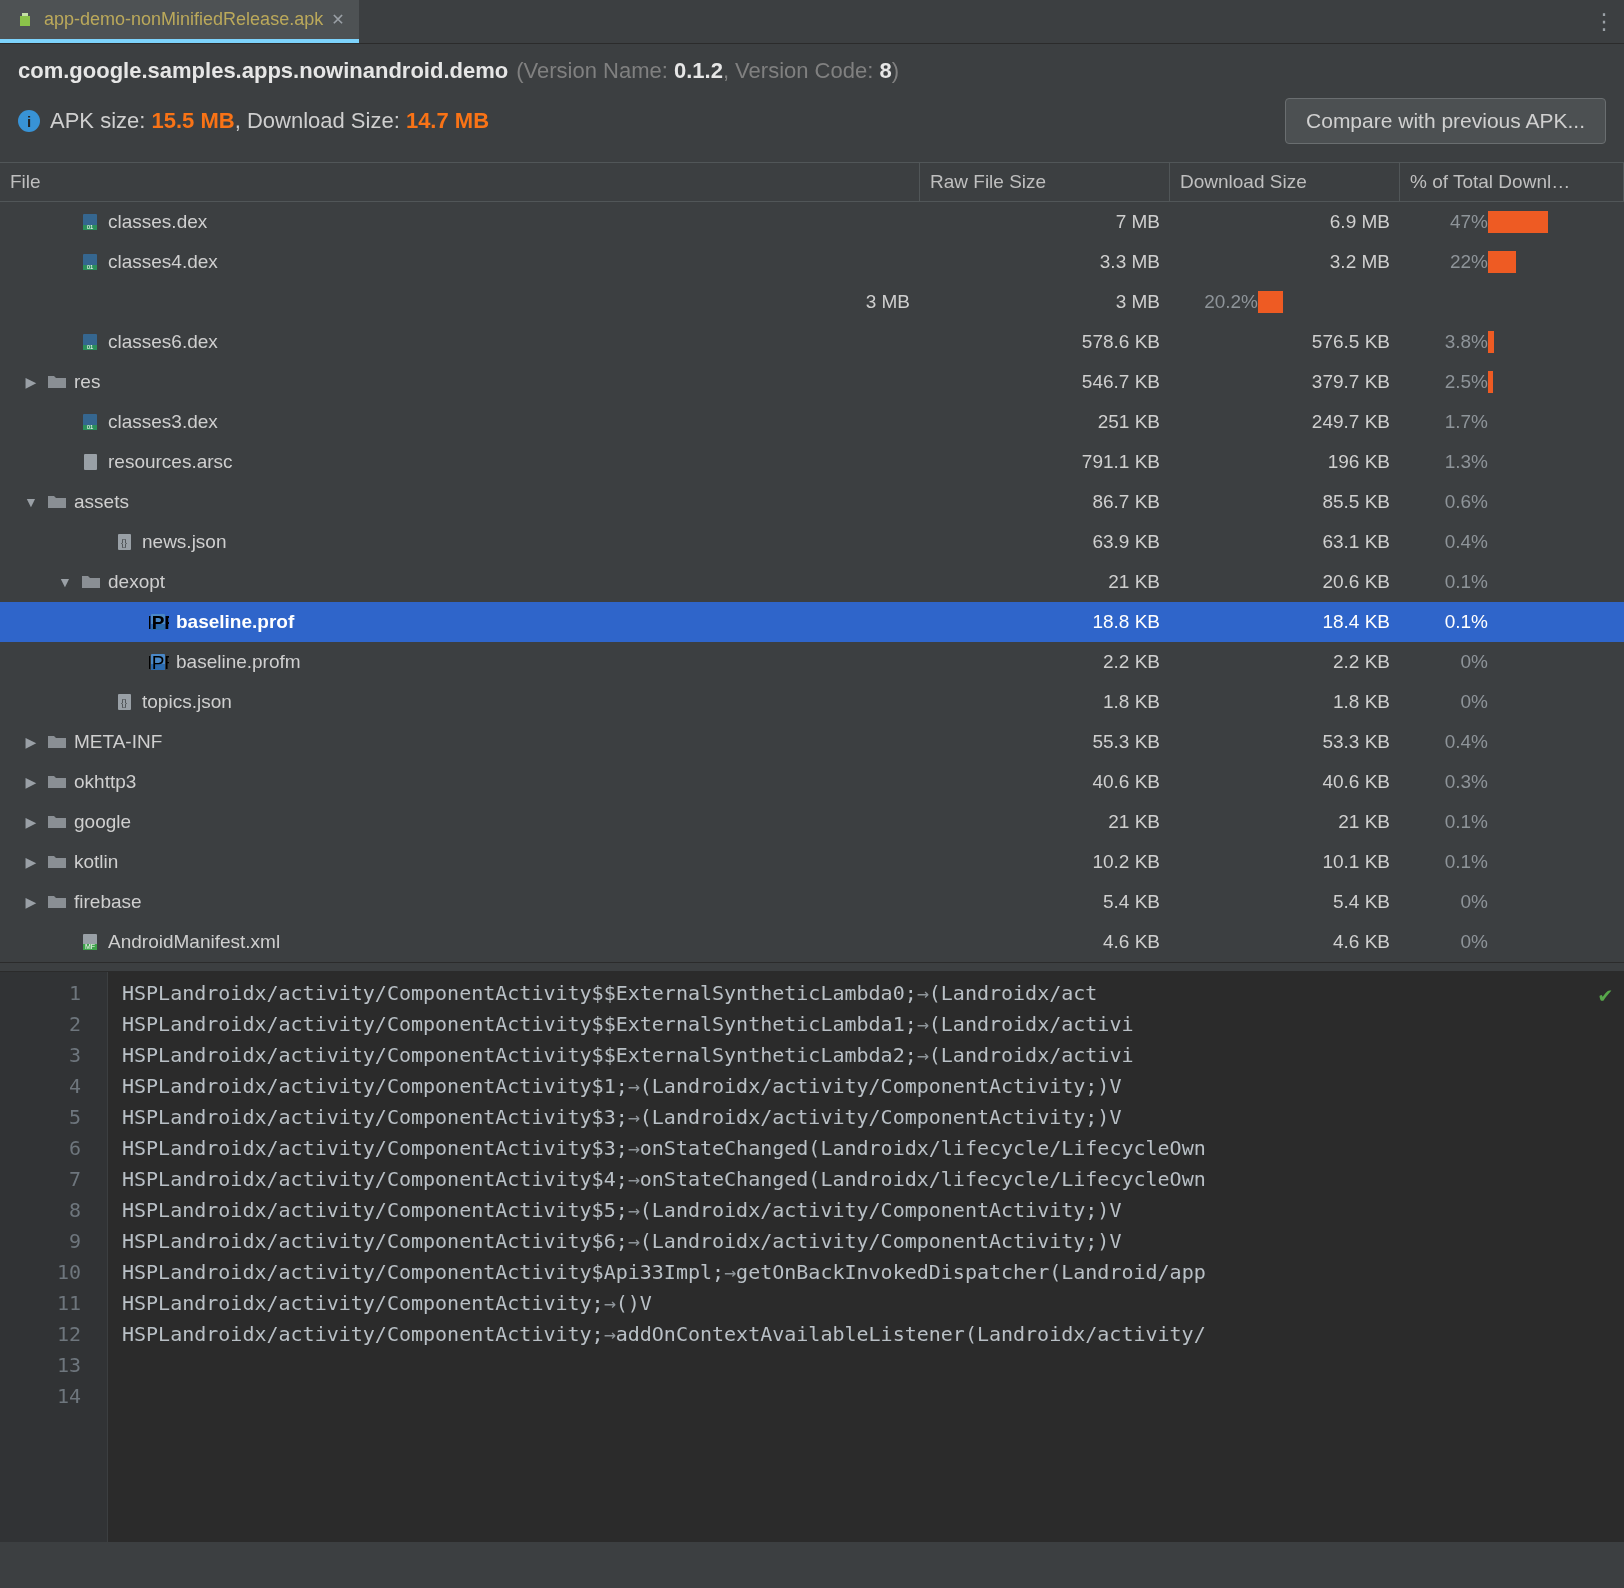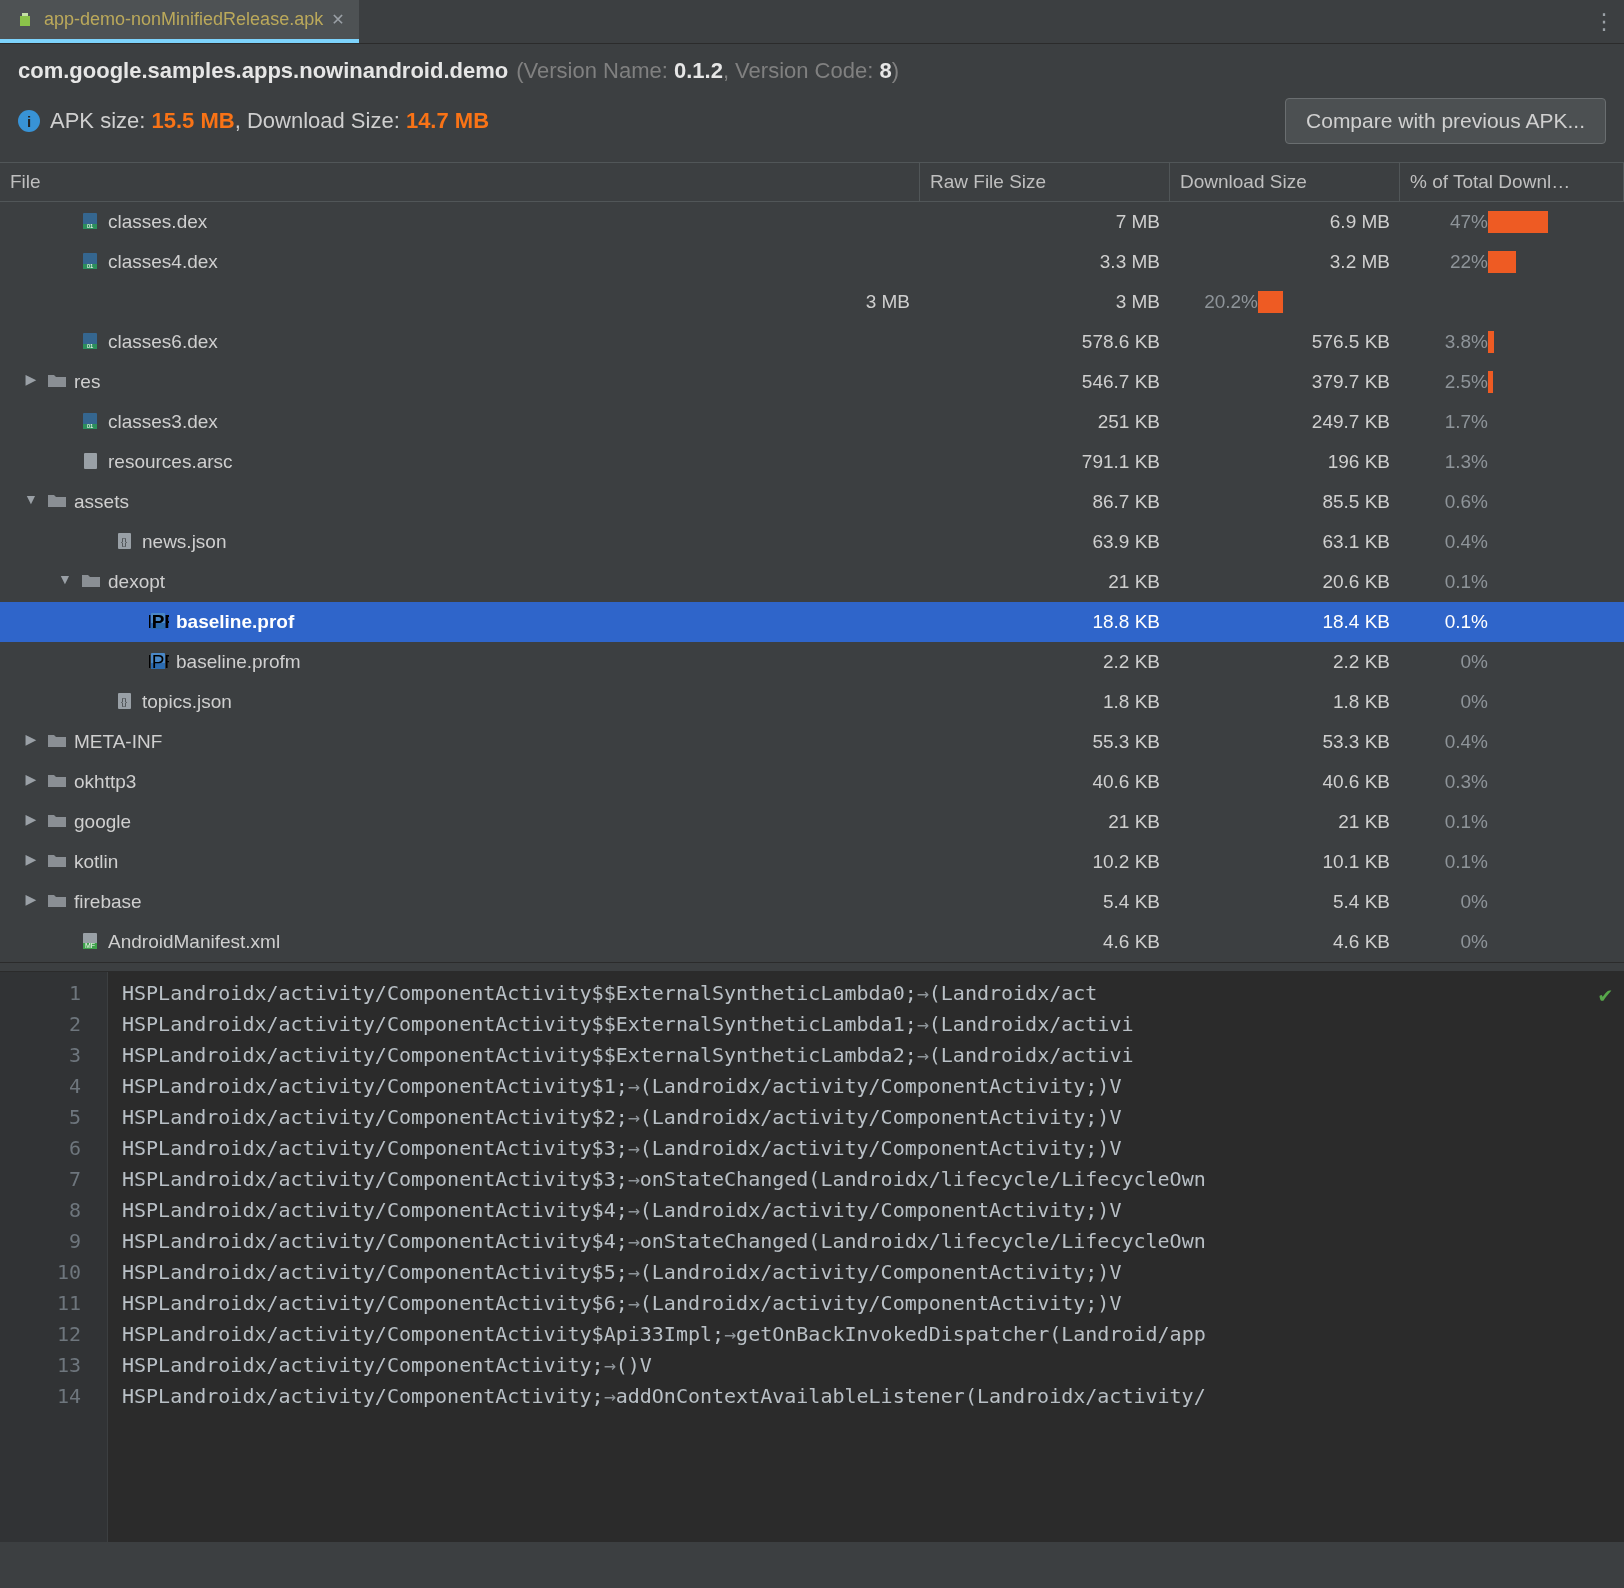--- a/index.html
+++ b/index.html
@@ -78,21 +78,21 @@
   .row {
     display: grid;
     grid-template-columns: 920px 250px 230px 224px;
     height: 40px; align-items: center;
   }
   .row.selected { background: #2f65ca; color: #ffffff; }
   .row.selected .pct-text { color: #ffffff; }
   .cell { padding: 0 10px; white-space: nowrap; overflow: hidden; text-overflow: ellipsis; }
   .cell.right { text-align: right; color: #cfcfcf; }
   .row.selected .cell.right { color: #fff; }
-  .filecell { display: flex; align-items: flex-start; gap: 6px; color: #cfcfcf; }
+  .filecell { display: flex; align-items: center; gap: 6px; color: #cfcfcf; }
   .row.selected .filecell { color: #fff; font-weight: 600; }
   .arrow { width: 18px; text-align: center; color: #9aa0a6; font-size: 14px; }
   .row.selected .arrow { color: #fff; }
   .icon { width: 22px; height: 20px; display: inline-flex; align-items: center; justify-content: center; }
   .name { }
   
   .pctcell { display: flex; align-items: center; gap: 0; justify-content: center; }
   .pct-text { width: 78px; text-align: right; color: #8e9499; }
   .bar-wrap { flex: 1; height: 26px; position: relative; }
   .bar { position: absolute; left: 0; top: 2px; bottom: 2px; background: #ee5b23; }
@@ -549,24 +549,22 @@
       <div>12</div>
       <div>13</div>
       <div>14</div>
     </div>
   <div class="code" id="code">
     <span class="ok-badge">✔</span>
   <div class="line">HSPLandroidx/activity/ComponentActivity$$ExternalSyntheticLambda0;<span class="arrow-sym">→</span><init>(Landroidx/act</init></div>
       <div class="line">HSPLandroidx/activity/ComponentActivity$$ExternalSyntheticLambda1;<span class="arrow-sym">→</span><init>(Landroidx/activi</init></div>
       <div class="line">HSPLandroidx/activity/ComponentActivity$$ExternalSyntheticLambda2;<span class="arrow-sym">→</span><init>(Landroidx/activi</init></div>
       <div class="line">HSPLandroidx/activity/ComponentActivity$1;<span class="arrow-sym">→</span><init>(Landroidx/activity/ComponentActivity;)V</init></div>
-      <div class="line">HSPLandroidx/activity/ComponentActivity$2;<span class="arrow-sym">→</span><init>(Landroidx/activity/ComponentActivity;)V</init></div>
       <div class="line">HSPLandroidx/activity/ComponentActivity$3;<span class="arrow-sym">→</span><init>(Landroidx/activity/ComponentActivity;)V</init></div>
       <div class="line">HSPLandroidx/activity/ComponentActivity$3;<span class="arrow-sym">→</span>onStateChanged(Landroidx/lifecycle/LifecycleOwn</div>
-      <div class="line">HSPLandroidx/activity/ComponentActivity$4;<span class="arrow-sym">→</span><init>(Landroidx/activity/ComponentActivity;)V</init></div>
       <div class="line">HSPLandroidx/activity/ComponentActivity$4;<span class="arrow-sym">→</span>onStateChanged(Landroidx/lifecycle/LifecycleOwn</div>
       <div class="line">HSPLandroidx/activity/ComponentActivity$5;<span class="arrow-sym">→</span><init>(Landroidx/activity/ComponentActivity;)V</init></div>
       <div class="line">HSPLandroidx/activity/ComponentActivity$6;<span class="arrow-sym">→</span><init>(Landroidx/activity/ComponentActivity;)V</init></div>
       <div class="line">HSPLandroidx/activity/ComponentActivity$Api33Impl;<span class="arrow-sym">→</span>getOnBackInvokedDispatcher(Landroid/app</div>
       <div class="line">HSPLandroidx/activity/ComponentActivity;<span class="arrow-sym">→</span><init>()V</init></div>
       <div class="line">HSPLandroidx/activity/ComponentActivity;<span class="arrow-sym">→</span>addOnContextAvailableListener(Landroidx/activity/</div>
     </div>
 </div>
 
 </body></html>

